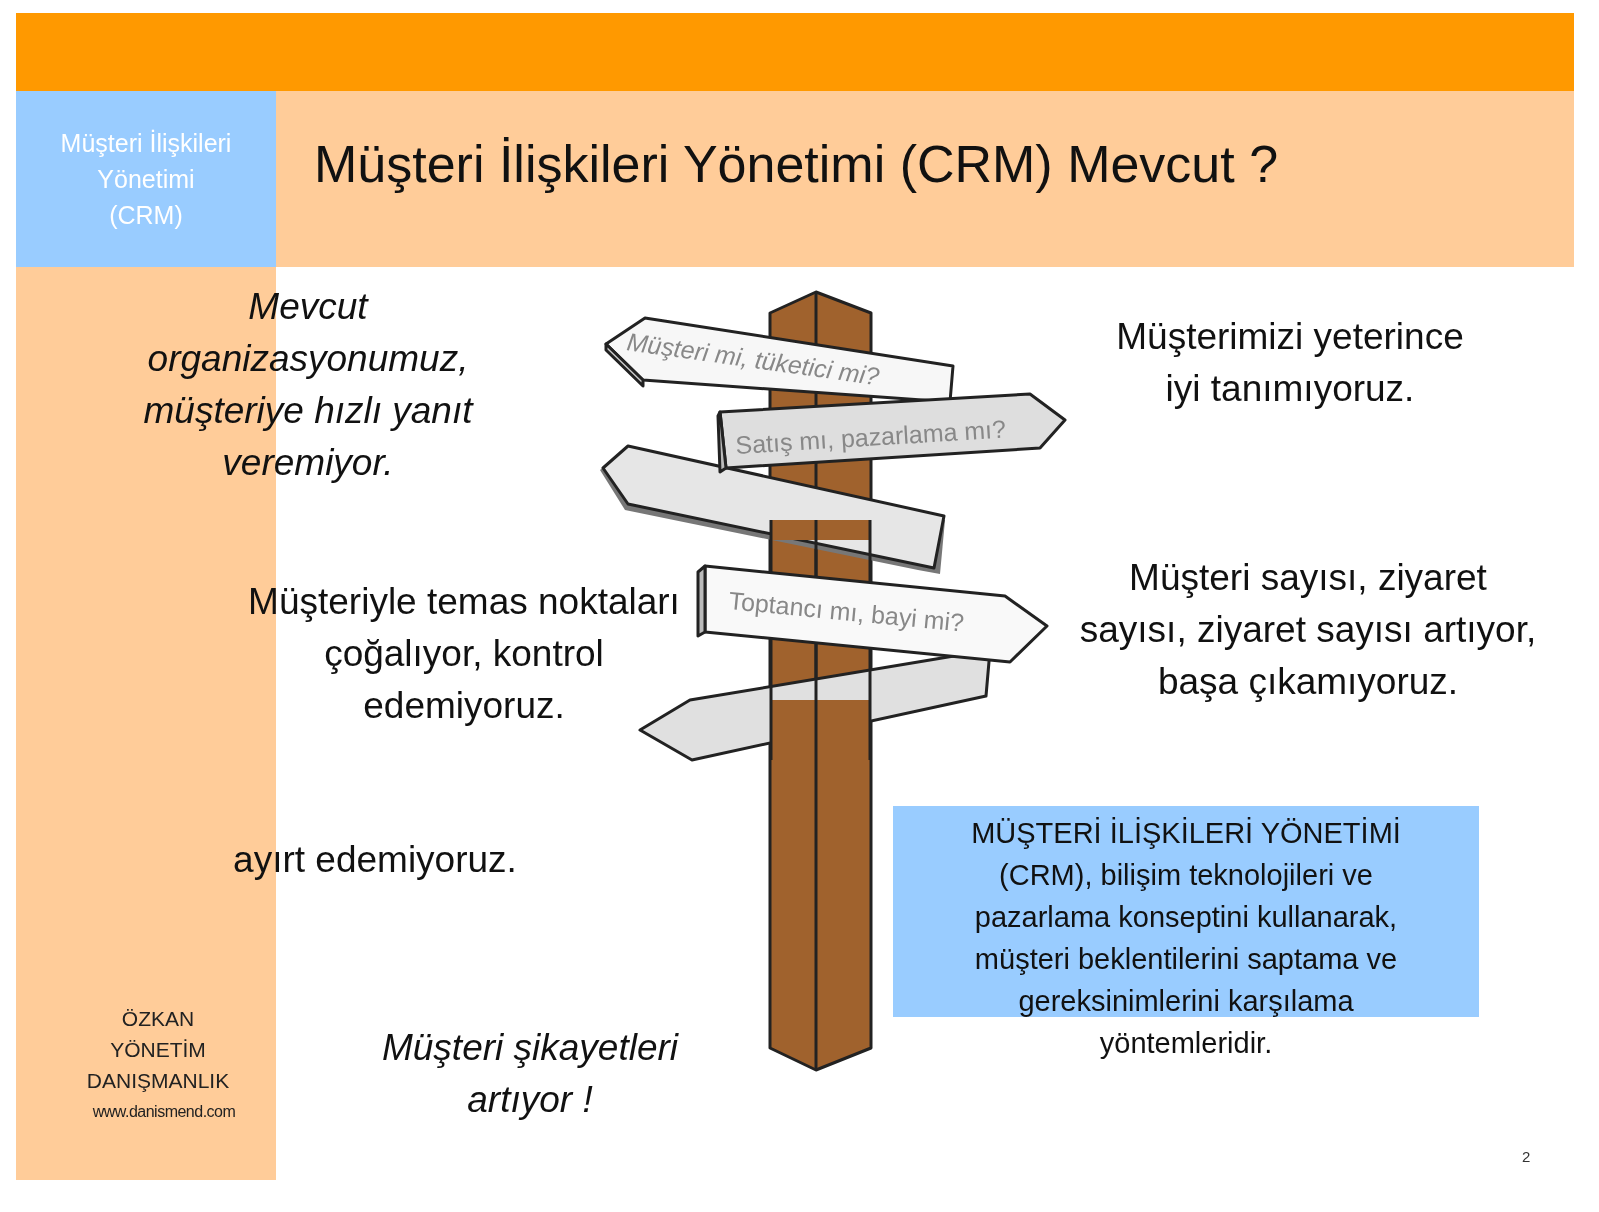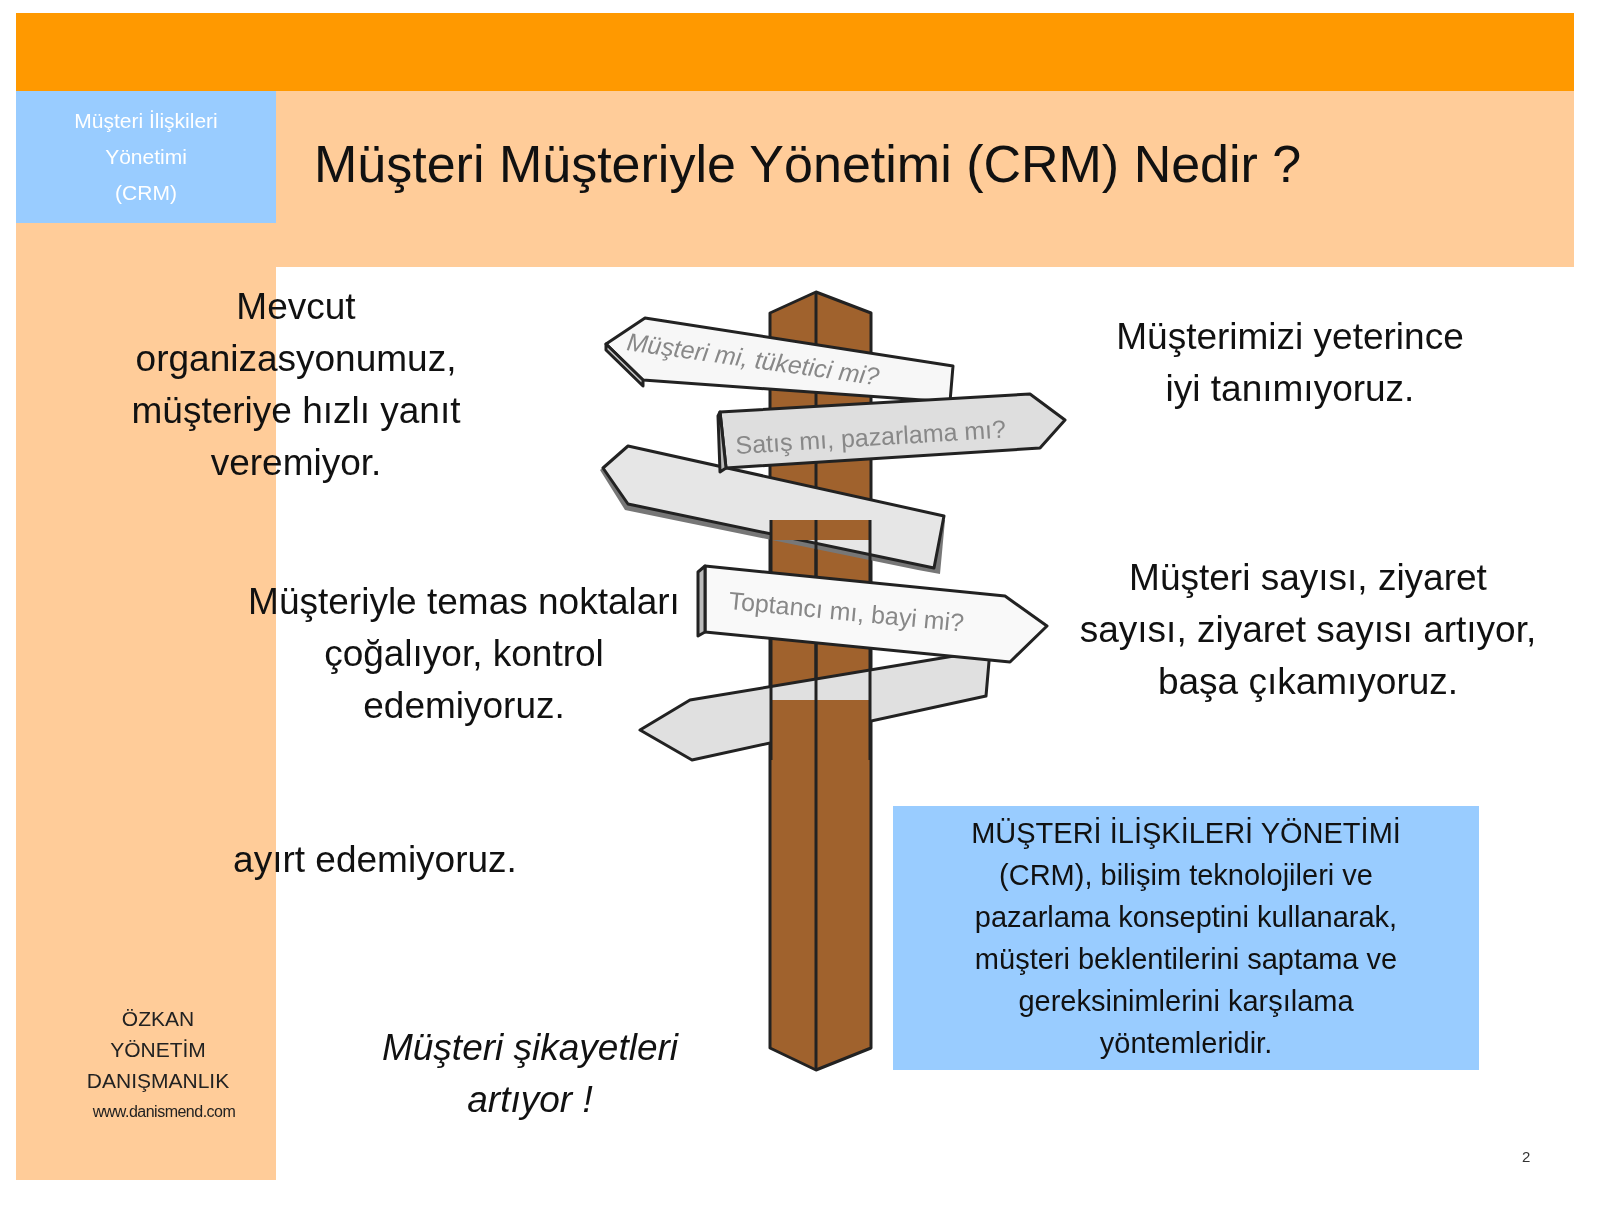--- a/index.html
+++ b/index.html
@@ -1,45 +1,45 @@
 <!DOCTYPE html>
 <html><head>
   <meta charset="utf-8">
   <style>
     html, body { margin:0; padding:0; background:#ffffff; }
     body { width:1599px; height:1212px; position:relative; overflow:hidden; font-family:"Liberation Sans", sans-serif; color:#111; }
     .abs { position:absolute; }
     .top-bar { left:16px; top:13px; width:1558px; height:78px; background:#ff9900; }
     .header { left:16px; top:91px; width:1558px; height:176px; background:#ffcc99; }
-    .header-side { left:16px; top:91px; width:260px; height:132px; background:#99ccff; display:flex; align-items:center; justify-content:center; text-align:center; color:#ffffff; font-size:21px; line-height:36px; }
+    .header-side { left:16px; top:91px; width:260px; height:176px; background:#99ccff; display:flex; align-items:center; justify-content:center; text-align:center; color:#ffffff; font-size:25px; line-height:36px; }
     .left-col { left:16px; top:267px; width:260px; height:913px; background:#ffcc99; }
     .title { left:314px; top:128px; font-size:52px; line-height:72px; color:#111; white-space:nowrap; }
     .block { text-align:center; font-size:37px; line-height:52px; color:#111; white-space:nowrap; }
     .block div { display:block; }
-    .def-box { left:893px; top:806px; width:586px; height:264px; background:#99ccff; text-align:center; font-size:29px; line-height:42px; color:#111; padding-top:6px; box-sizing:border-box; }
+    .def-box { left:893px; top:806px; width:586px; height:211px; background:#99ccff; text-align:center; font-size:29px; line-height:42px; color:#111; padding-top:6px; box-sizing:border-box; }
     .brand { left:16px; top:1003px; width:240px; text-align:center; font-size:21px; line-height:31px; color:#222;margin-left:22px; }
     .brand .url { font-size:16px; letter-spacing:-0.5px;padding-left:12px; }
     .page-num { left:1522px; top:1148px; font-size:15px; color:#333; }
     svg text { font-family:"Liberation Sans", sans-serif; }
   </style>
 </head>
 <body>
 
 <div class="abs top-bar"></div>
 <div class="abs header"></div>
 <div class="abs header-side">
   <div>
     <div>Müşteri İlişkileri</div>
     <div>Yönetimi</div>
     <div>(CRM)</div>
   </div>
 </div>
 <div class="abs left-col"></div>
 
-<div class="abs title">Müşteri Müşteriyle Yönetimi (CRM) Nedir ?</div>
+<div class="abs title">Müşteri İlişkileri Yönetimi (CRM) Mevcut ?</div>
 
 <svg class="abs" style="left:0;top:0;" width="1599" height="1212" viewBox="0 0 1599 1212">
   <g stroke="#222" stroke-width="3" stroke-linejoin="round">
 
     <polygon points="770,313 816,292 871,313 871,1048 816,1070 770,1048" fill="#a0622d"></polygon>
     <line x1="816" y1="292" x2="816" y2="1070"></line>
 
     <polygon points="600,470 628,448 945,520 940,574 918,570 625,510" fill="#777" stroke="none"></polygon>
     <polygon points="603,468 628,446 944,516 934,568 628,504" fill="#e6e6e6"></polygon>
 
@@ -58,21 +58,21 @@
     <polygon points="718,416 720,412 726,468 720,472" fill="#bbb"></polygon>
 
     <polygon points="705,566 1005,596 1047,626 1010,662 705,632" fill="#f9f9f9"></polygon>
     <polygon points="698,572 705,566 705,632 698,636" fill="#bbb"></polygon>
   </g>
   <text x="626" y="350" transform="rotate(8 626 350)" font-size="25" font-style="italic" fill="#888">Müşteri mi, tüketici mi?</text>
   <text x="736" y="454" transform="rotate(-3.5 736 454)" font-size="25" fill="#888">Satış mı, pazarlama mı?</text>
   <text x="728" y="609" transform="rotate(5.5 728 609)" font-size="25" fill="#888">Toptancı mı, bayi mi?</text>
 </svg>
 
-<div class="abs block" style="left:96px;top:281px;width:400px;">
+<div class="abs block" style="left:108px;top:281px;width:400px;font-style:italic;">
   <div>Mevcut</div>
   <div>organizasyonumuz,</div>
   <div>müşteriye hızlı yanıt</div>
   <div>veremiyor.</div>
 </div>
 
 <div class="abs block" style="left:204px;top:576px;width:520px;">
   <div>Müşteriyle temas noktaları</div>
   <div>çoğalıyor, kontrol</div>
   <div>edemiyoruz.</div>

